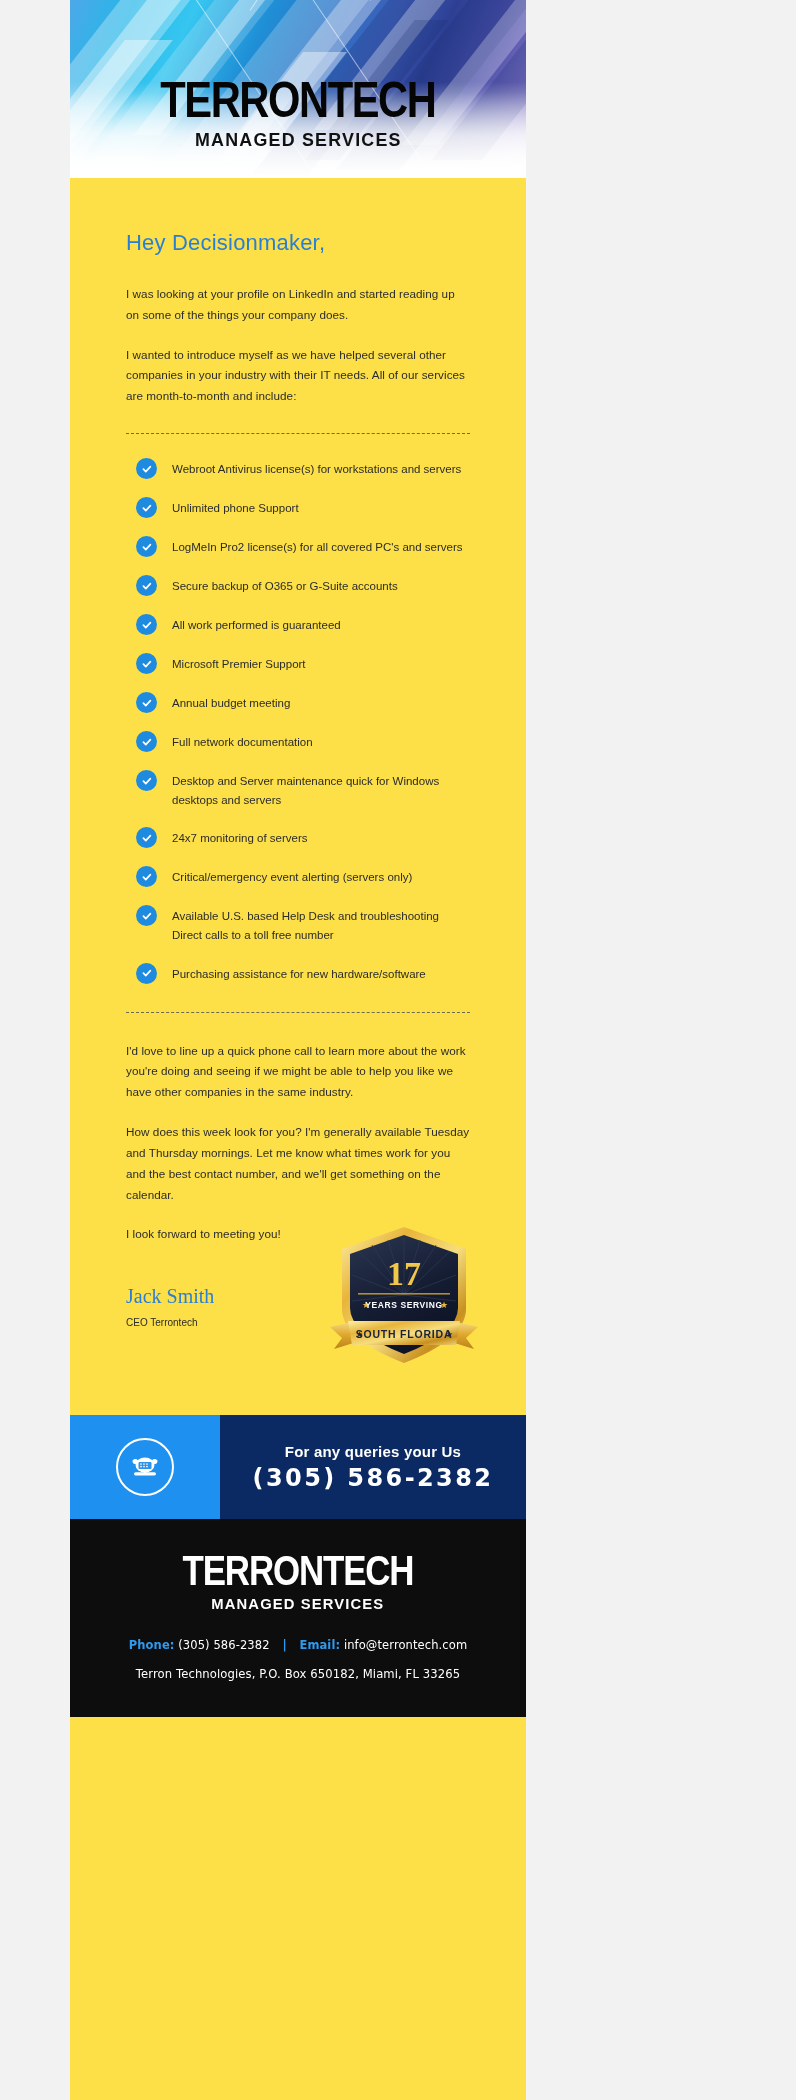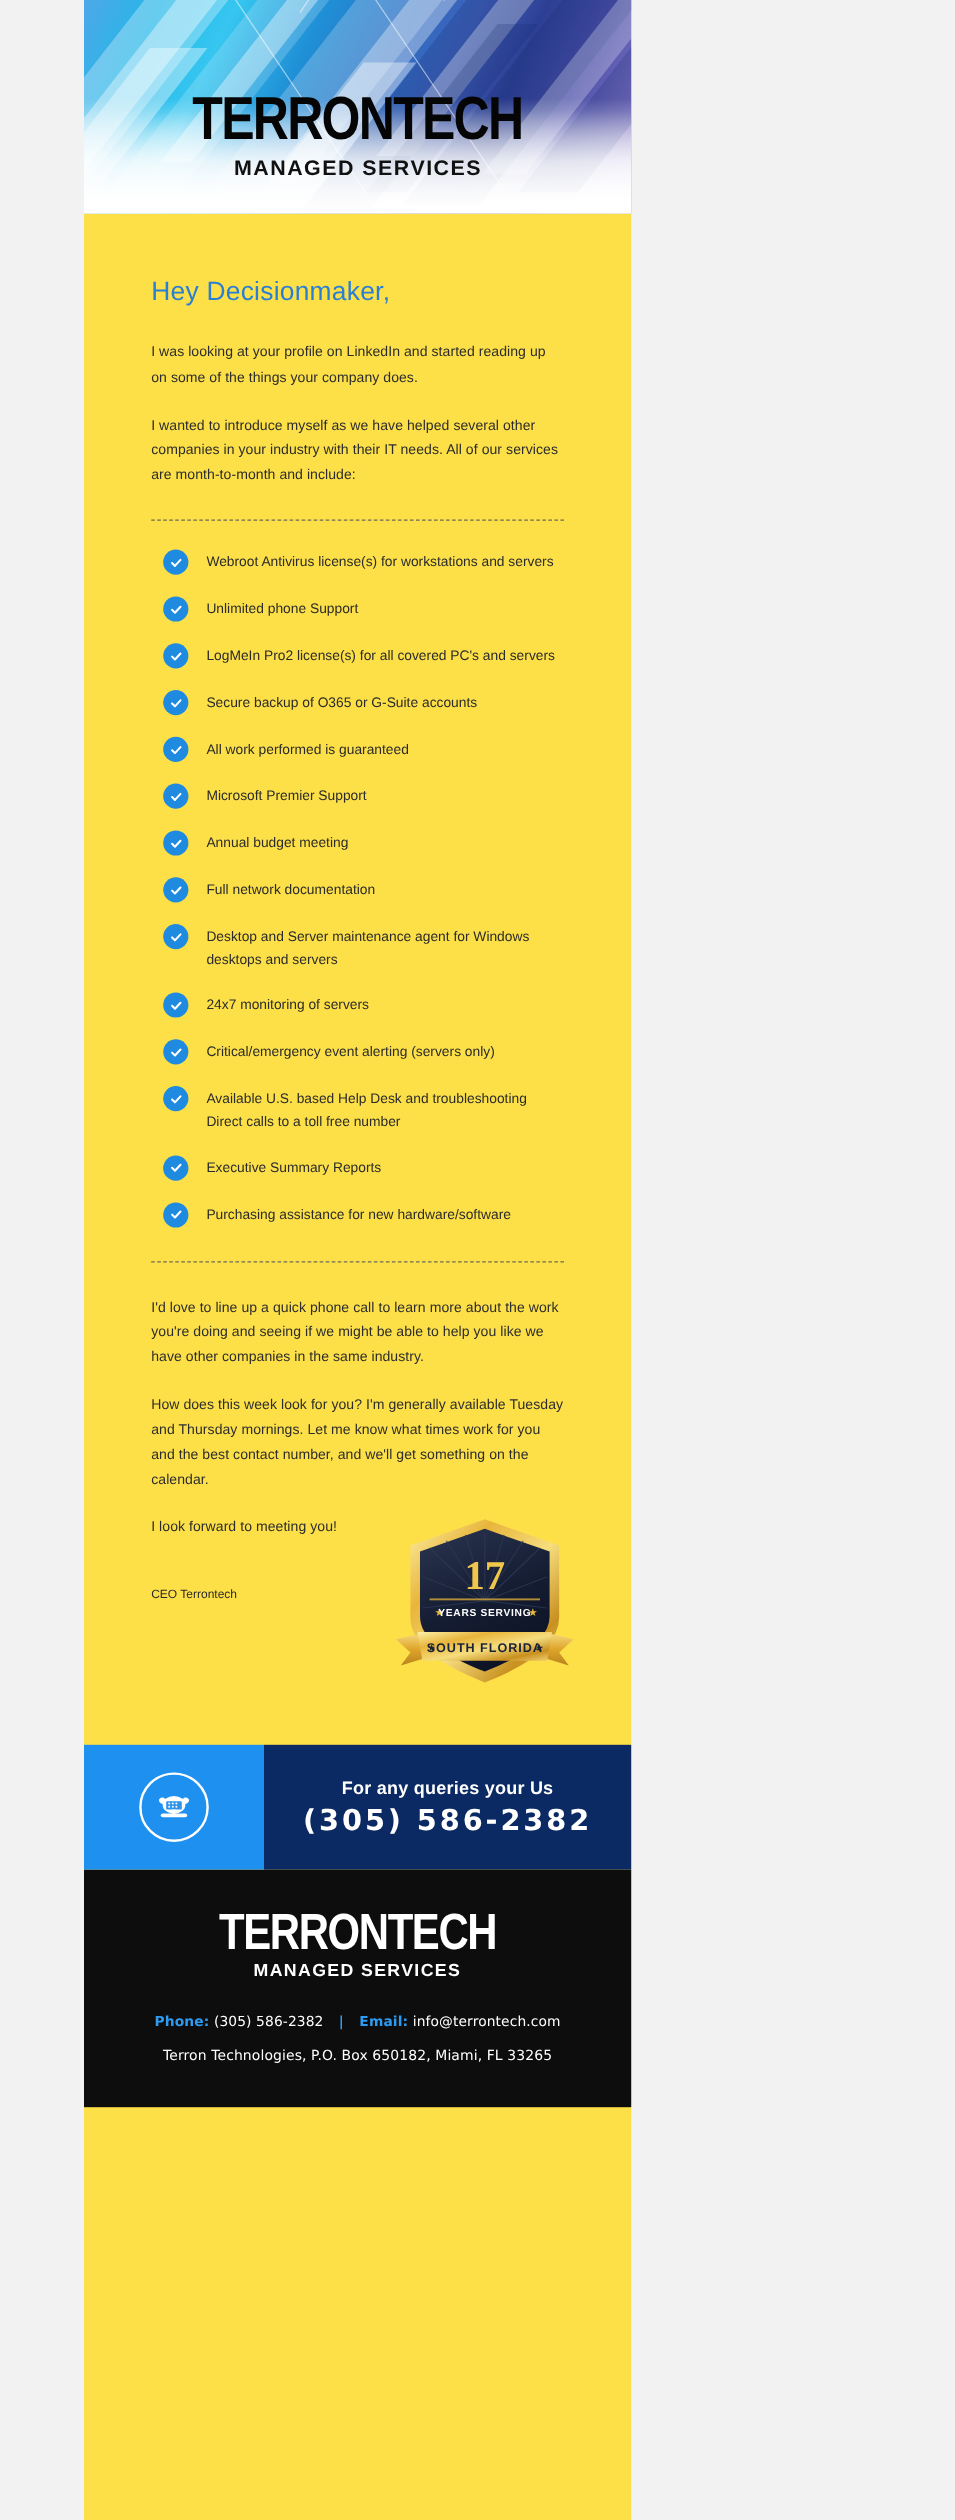--- a/index.html
+++ b/index.html
@@ -266,21 +266,21 @@
               </svg>
             </span>
             <span class="check-text">Full network documentation</span>
           </div>
           <div class="check-item">
             <span class="check-icon">
               <svg width="12" height="12" viewBox="0 0 12 12">
                 <path d="M2.4 6.2 L4.8 8.6 L9.4 3.6" stroke="#ffffff" stroke-width="1.7" fill="none" stroke-linecap="round" stroke-linejoin="round"></path>
               </svg>
             </span>
-            <span class="check-text">Desktop and Server maintenance agent for Windows desktops and servers</span>
+            <span class="check-text">Desktop and Server maintenance quick for Windows desktops and servers</span>
           </div>
           <div class="check-item">
             <span class="check-icon">
               <svg width="12" height="12" viewBox="0 0 12 12">
                 <path d="M2.4 6.2 L4.8 8.6 L9.4 3.6" stroke="#ffffff" stroke-width="1.7" fill="none" stroke-linecap="round" stroke-linejoin="round"></path>
               </svg>
             </span>
             <span class="check-text">24x7 monitoring of servers</span>
           </div>
           <div class="check-item">
@@ -291,46 +291,39 @@
             </span>
             <span class="check-text">Critical/emergency event alerting (servers only)</span>
           </div>
           <div class="check-item">
             <span class="check-icon">
               <svg width="12" height="12" viewBox="0 0 12 12">
                 <path d="M2.4 6.2 L4.8 8.6 L9.4 3.6" stroke="#ffffff" stroke-width="1.7" fill="none" stroke-linecap="round" stroke-linejoin="round"></path>
               </svg>
             </span>
             <span class="check-text">Available U.S. based Help Desk and troubleshooting Direct calls to a toll free number</span>
-          </div>
-          <div class="check-item">
-            <span class="check-icon">
-              <svg width="12" height="12" viewBox="0 0 12 12">
-                <path d="M2.4 6.2 L4.8 8.6 L9.4 3.6" stroke="#ffffff" stroke-width="1.7" fill="none" stroke-linecap="round" stroke-linejoin="round"></path>
-              </svg>
-            </span>
-            <span class="check-text">Executive Summary Reports</span>
           </div>
           <div class="check-item">
             <span class="check-icon">
               <svg width="12" height="12" viewBox="0 0 12 12">
                 <path d="M2.4 6.2 L4.8 8.6 L9.4 3.6" stroke="#ffffff" stroke-width="1.7" fill="none" stroke-linecap="round" stroke-linejoin="round"></path>
               </svg>
             </span>
             <span class="check-text">Purchasing assistance for new hardware/software</span>
           </div>
         </div>
 
       <div class="divider bottom"></div>
 
       <p class="para">I'd love to line up a quick phone call to learn more about the work you're doing and seeing if we might be able to help you like we have other companies in the same industry.</p>
       <p class="para">How does this week look for you? I'm generally available Tuesday and Thursday mornings. Let me know what times work for you and the best contact number, and we'll get something on the calendar.</p>
       <p class="para">I look forward to meeting you!</p>
 
       <div class="sig-row">
+        <div class="sig-name">Jack Smith</div>
         <div class="sig-title">CEO Terrontech</div>
 
         <svg class="badge" viewBox="0 0 160 150">
           <defs>
             <linearGradient id="gold" x1="0" y1="0" x2="1" y2="1">
               <stop offset="0%" stop-color="#fdf0a8"></stop>
               <stop offset="28%" stop-color="#e8b53a"></stop>
               <stop offset="55%" stop-color="#f6dd7e"></stop>
               <stop offset="80%" stop-color="#c8901f"></stop>
               <stop offset="100%" stop-color="#f3d477"></stop>

